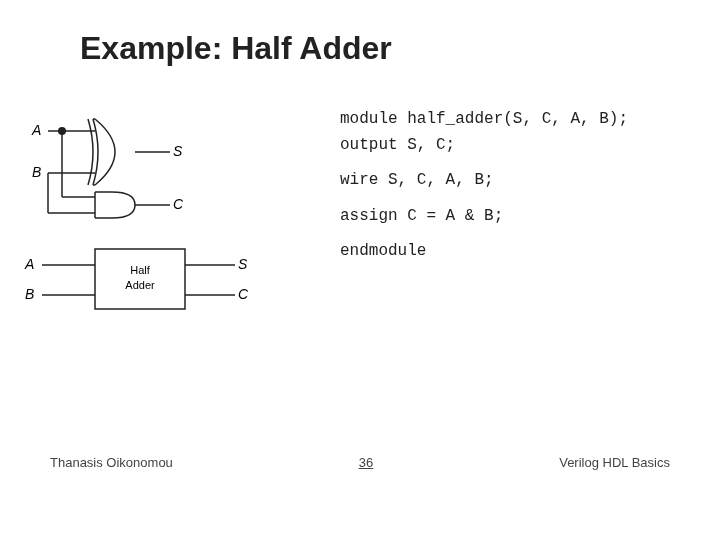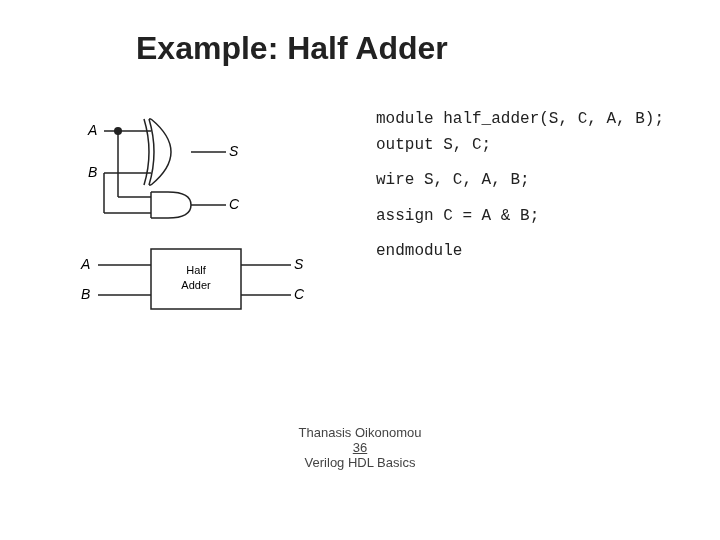--- a/index.html
+++ b/index.html
@@ -9,21 +9,21 @@
       background: #fff;
       font-family: Arial, sans-serif;
       overflow: hidden;
       position: relative;
     }
 
     .slide {
       width: 720px;
       height: 488px;
       position: relative;
-      padding: 30px 76px;
+      padding: 30px 20px;
     }
 
     .title {
       font-size: 32px;
       font-weight: bold;
       color: #222;
       margin-bottom: 30px;
       margin-left: 60px;
     }
 
@@ -65,21 +65,20 @@
     .footer {
       position: absolute;
       bottom: 18px;
       left: 50px;
       right: 50px;
       display: flex;
       justify-content: space-between;
       align-items: center;
       font-size: 13px;
       color: #444;
-      flex-direction: column;
     }
 
     .page-number {
       font-size: 13px;
       color: #444;
       text-decoration: underline;
     }
   </style>
 </head>
 <body>

